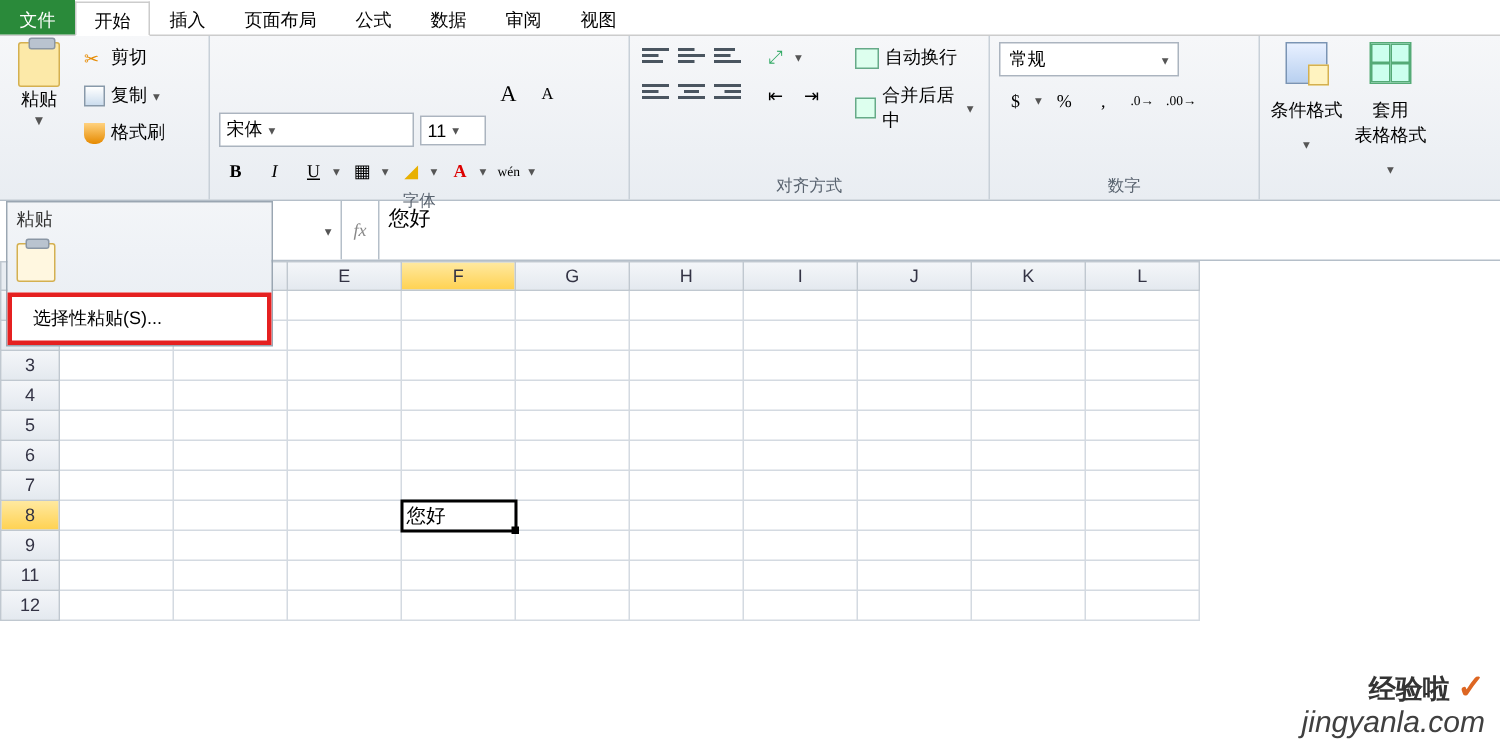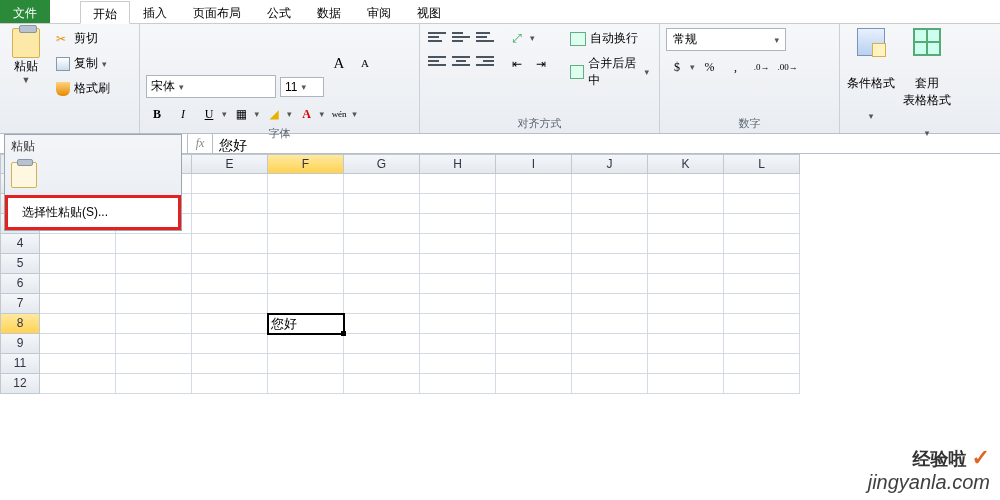--- a/index.html
+++ b/index.html
@@ -2,21 +2,21 @@
 <html><head>
 <meta charset="utf-8">
 <style>
 * { box-sizing: border-box; margin: 0; padding: 0; }
 body { font-family: "Microsoft YaHei", SimSun, Arial, sans-serif; font-size: 12px; background: #fff; overflow: hidden; }
 
 
 .tab-bar { display: flex; height: 24px; background: #fff; border-bottom: 1px solid #ccc; }
 .tab { padding: 4px 12px; cursor: pointer; border: 1px solid transparent; }
 .tab.file { background: #2a8a3a; color: #fff; border-radius: 0; }
-.tab.active { background: #fff; border: 1px solid #ccc; border-bottom: 1px solid #fff; position: relative; top: 1px; margin-left: 30px; }
+.tab.active { background: #fff; border: 1px solid #ccc; border-bottom: 1px solid #fff; position: relative; top: 1px; }
 
 
 .ribbon { display: flex; height: 110px; background: linear-gradient(#f6f7f9, #e9edf2); border-bottom: 1px solid #b5bfc9; }
 .group { border-right: 1px solid #c8d0d8; display: flex; flex-direction: column; justify-content: space-between; padding: 4px 6px 2px; }
 .group-label { text-align: center; color: #5a6470; font-size: 11px; padding-top: 2px; }
 .group-body { display: flex; align-items: flex-start; gap: 6px; flex: 1; }
 
 .paste-big { display: flex; flex-direction: column; align-items: center; width: 40px; cursor: pointer; }
 .paste-icon { width: 28px; height: 30px; background: #fce9a8; border: 1px solid #d4b050; border-radius: 2px; position: relative; }
 .paste-icon::before { content:""; position:absolute; top:-4px; left:6px; width:16px; height:6px; background:#b9c3cf; border:1px solid #8a96a4; border-radius:2px; }
@@ -50,37 +50,37 @@
 .bar.f { width: 100%; }
 
 .align-right { display: flex; flex-direction: column; gap: 4px; margin-left: 8px; }
 .wrap-btn, .merge-btn { display: flex; align-items: center; gap: 4px; padding: 2px 4px; cursor: pointer; }
 .merge-ico, .wrap-ico { width: 16px; height: 14px; border: 1px solid #6a8; background: #dfe; }
 
 .num-top { display: flex; align-items: center; }
 .num-select { border: 1px solid #abb4bf; background: #fff; padding: 2px 6px; width: 120px; display: flex; justify-content: space-between; align-items: center; }
 .num-bottom { display: flex; gap: 4px; margin-top: 6px; }
 
-.big-btn { display: flex; flex-direction: column; align-items: center; width: 50px; cursor: pointer; gap: 19px; }
+.big-btn { display: flex; flex-direction: column; align-items: center; width: 50px; cursor: pointer; gap: 9px; }
 .cond-ico { width: 28px; height: 28px; background: linear-gradient(#e8f0ff,#b8d0f0); border:1px solid #7a94b4; position:relative; }
 .cond-ico::after { content:""; position:absolute; bottom:-2px; right:-2px; width:12px; height:12px; background:#fff3c0; border:1px solid #d4b050; }
 .tbl-ico { width: 28px; height: 28px; background: #fff; border:1px solid #5a7; display: grid; grid-template-columns: 1fr 1fr; grid-template-rows: 1fr 1fr; }
 .tbl-ico div { border: 1px solid #5a7; background: #cfe; }
 
 
 .paste-panel { position: absolute; top: 134px; left: 4px; width: 178px; background: linear-gradient(#f3f5f8,#e7ecf2); border: 1px solid #9aa6b2; z-index: 20; }
 .paste-panel .hdr { padding: 3px 6px; font-size: 12px; color: #333; }
 .paste-panel .icon-row { padding: 4px 6px; }
 .paste-opt-icon { width: 26px; height: 26px; background: #fff7e0; border: 1px solid #d4b050; border-radius: 2px; display:inline-block; position:relative; }
 .paste-opt-icon::before { content:""; position:absolute; top:-4px; left:5px; width:14px; height:5px; background:#b9c3cf; border:1px solid #8a96a4; border-radius:2px; }
 .paste-special { padding: 6px 14px; cursor: pointer; background: #fff; }
 .red-box { border: 3px solid #e52020; }
 
 
-.formula-bar { display: flex; height: 20px; border-bottom: 1px solid #b5bfc9; align-items: stretch; }
+.formula-bar { display: flex; height: 40px; border-bottom: 1px solid #b5bfc9; align-items: stretch; margin-left: 40px; }
 .name-box { width: 188px; border-right: 1px solid #b5bfc9; background: #fff; padding: 3px 6px; display: flex; justify-content: space-between; align-items: center; }
 .fx-area { display: flex; flex: 1; align-items: stretch; }
 .fx-btns { display: flex; align-items: center; border-right: 1px solid #b5bfc9; }
 .fx-b { width: 24px; text-align: center; color: #888; cursor: pointer; font-style: italic; font-family: "Times New Roman"; }
 .fx-input { flex: 1; padding: 3px 6px; font-family: SimSun; font-size: 14px; }
 
 
 .sheet { position: relative; }
 .col-headers { display: flex; height: 20px; }
 .corner { width: 40px; background: #e9edf2; border: 1px solid #c0c8d0; }

